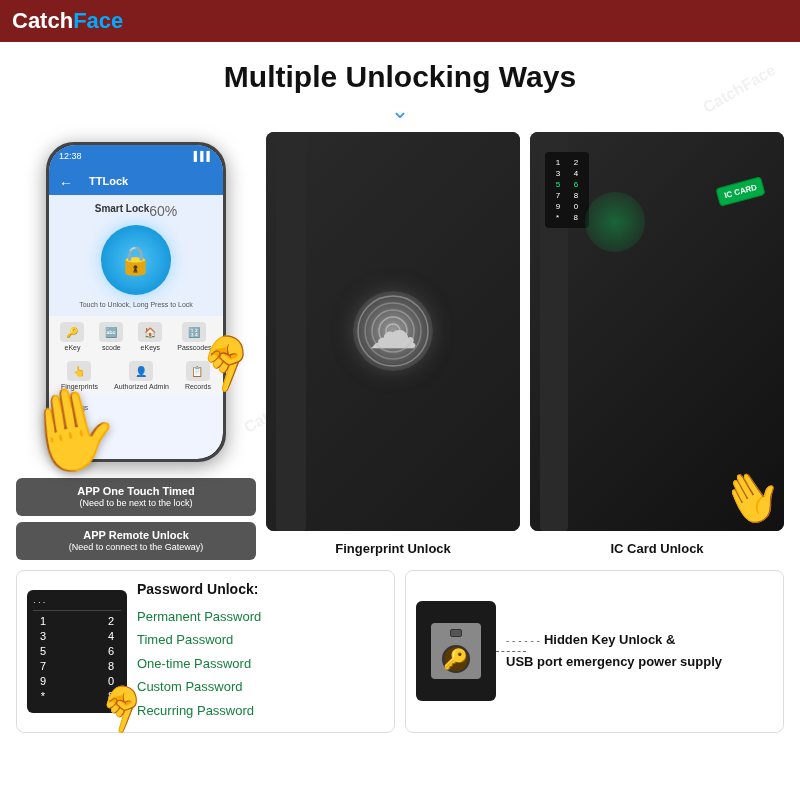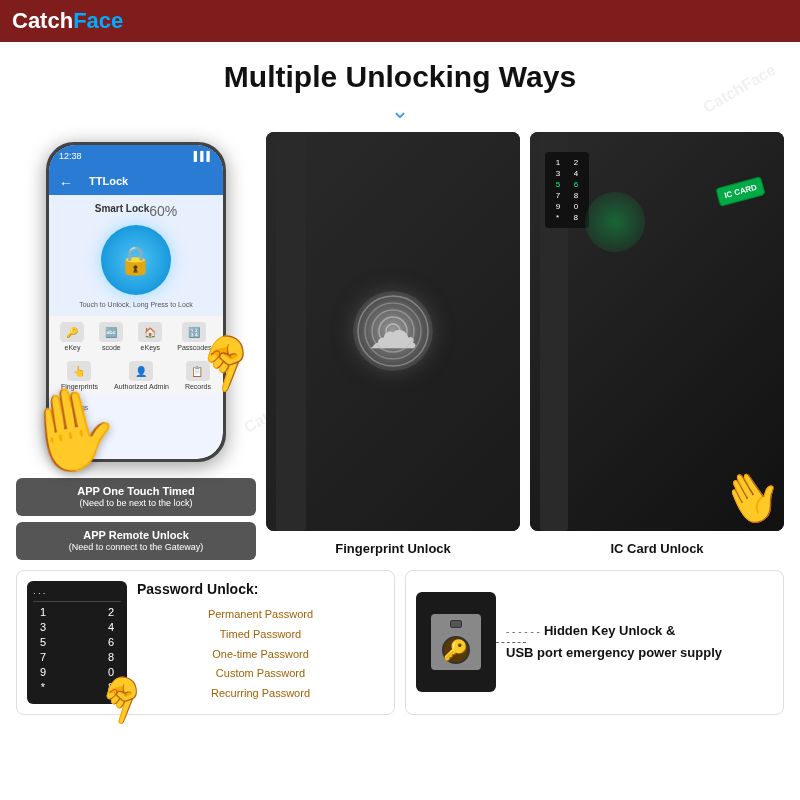--- a/index.html
+++ b/index.html
@@ -358,24 +358,23 @@
       flex: 1;
     }
     .pw-title {
       font-size: 14px;
       font-weight: bold;
       color: #111;
       margin-bottom: 8px;
     }
     .pw-list {
       list-style: none;
-      font-size: 11px;
-      color: #a16207;
+      font-size: 13px;
+      color: #15803d;
       line-height: 1.8;
-      text-align: center;
     }
 
     
     .hidden-key-panel {
       flex: 1;
       border: 1px solid #ddd;
       border-radius: 8px;
       padding: 10px;
       display: flex;
       gap: 10px;

